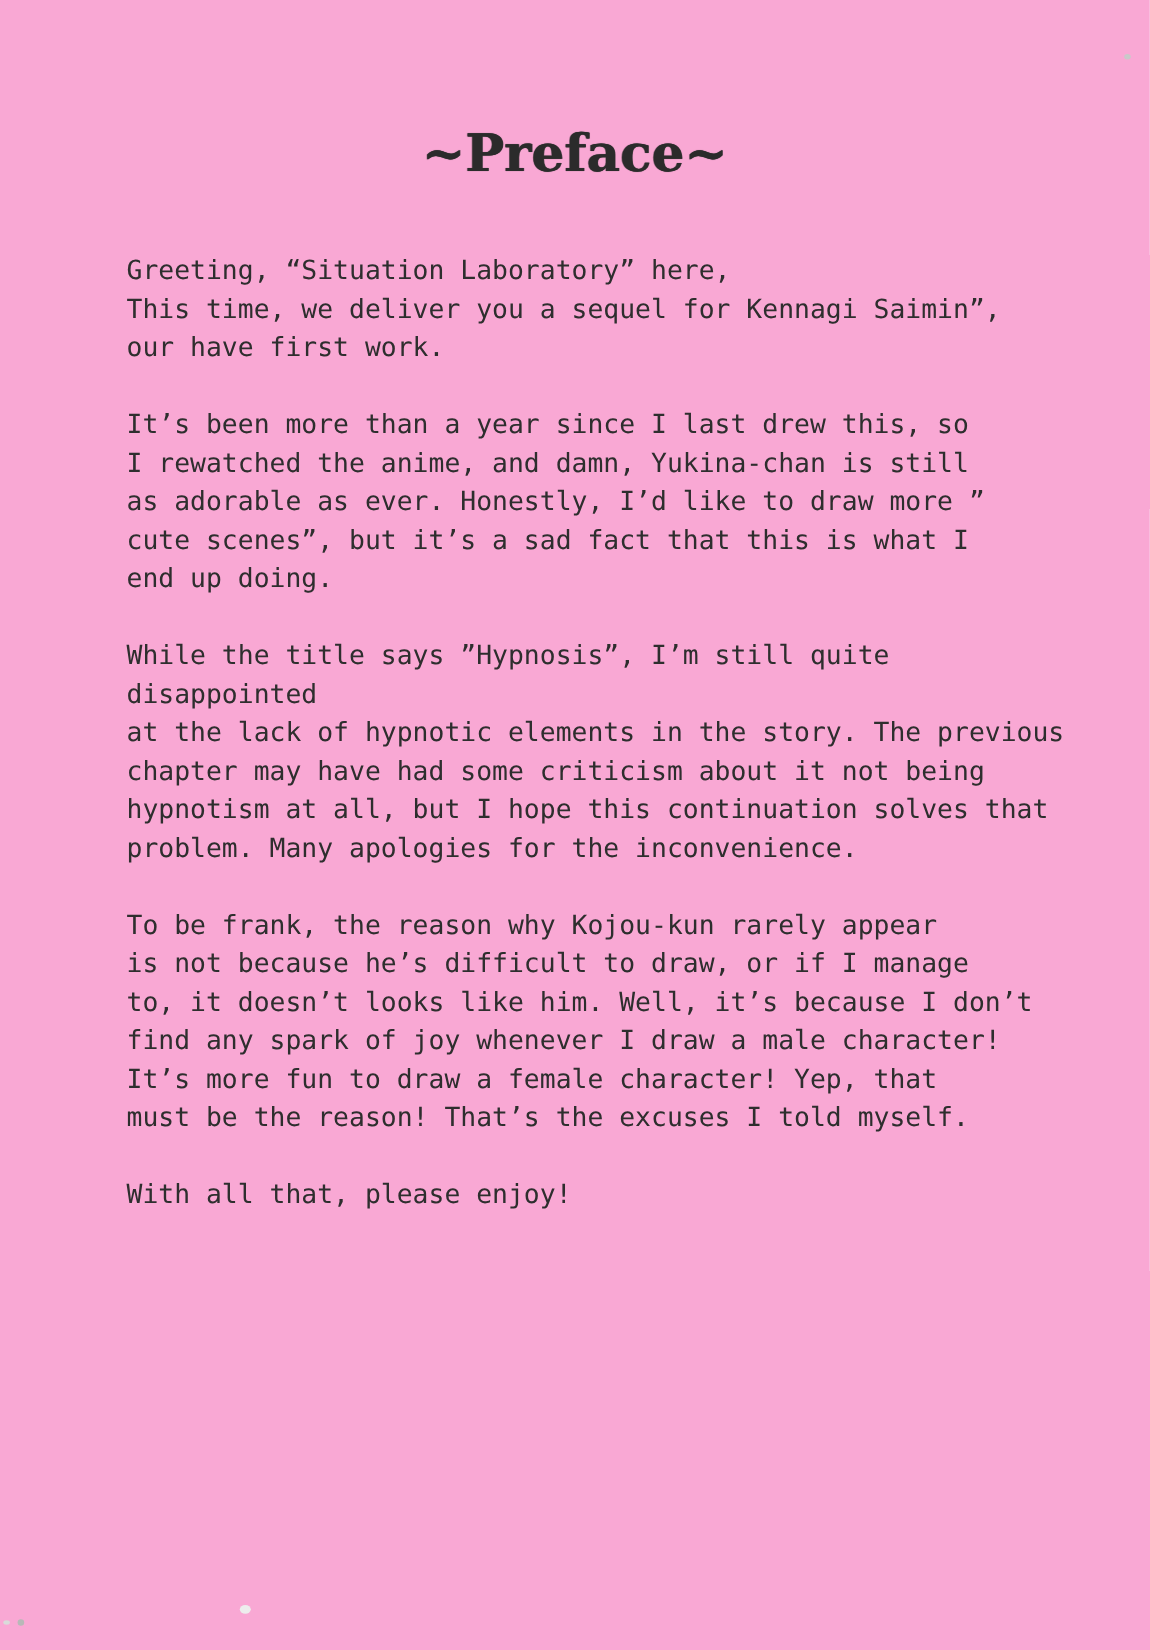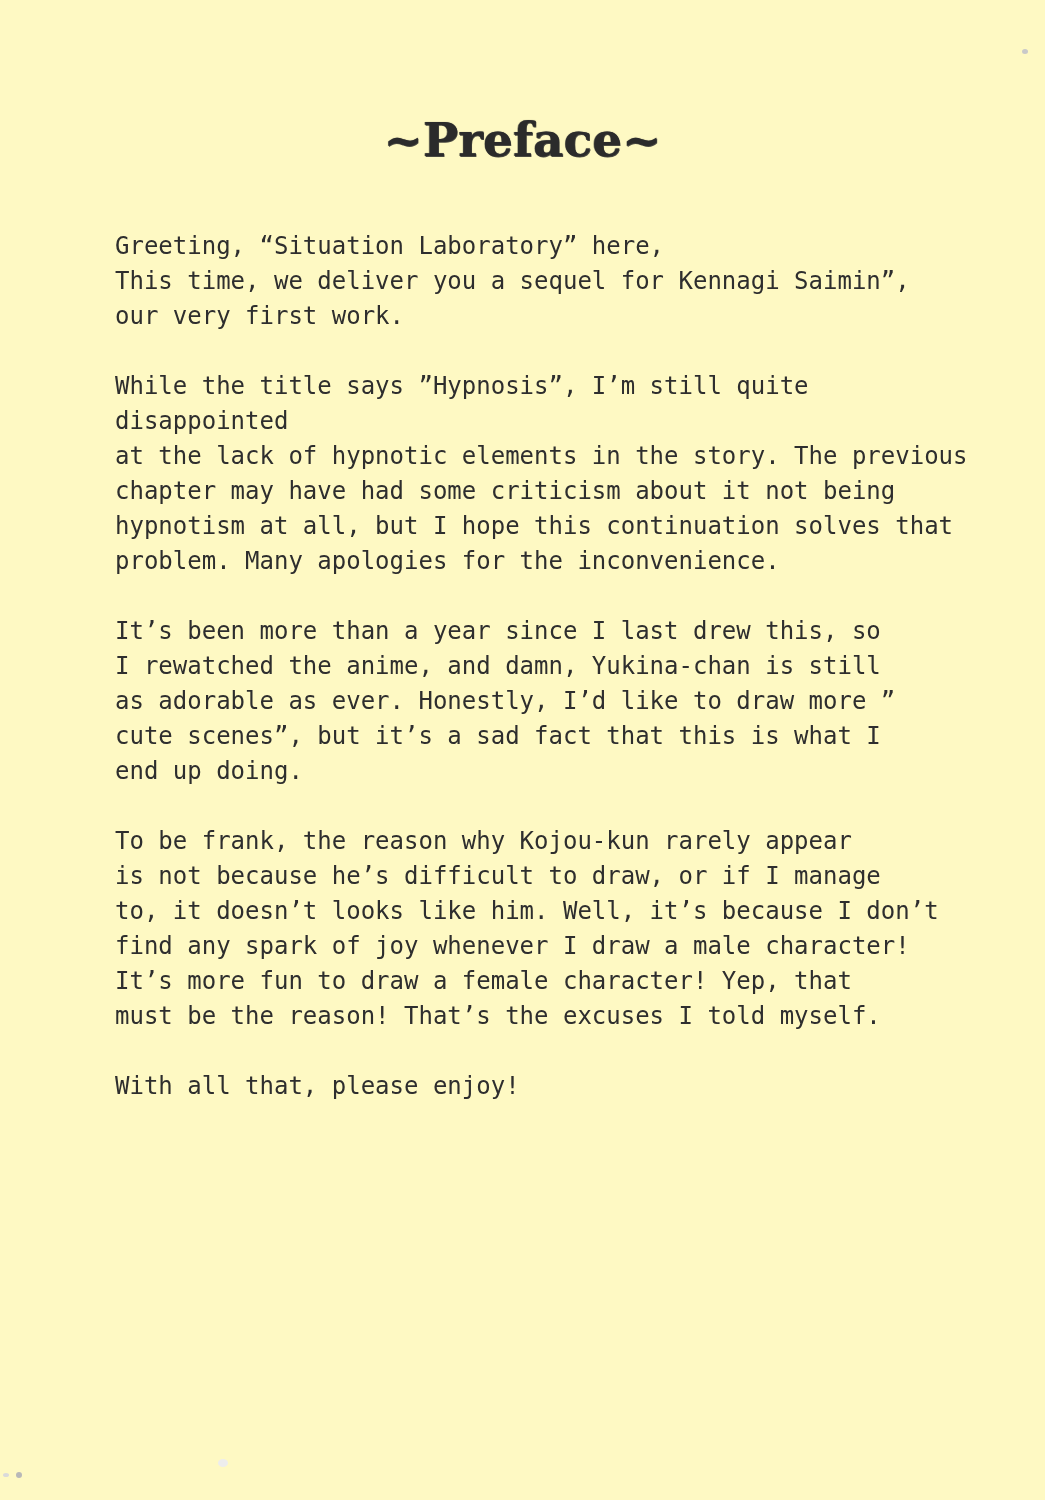--- a/index.html
+++ b/index.html
@@ -10,21 +10,21 @@
     width: 1045px;
     height: 1500px;
     background: #fefefe;
     position: relative;
     overflow: hidden;
     font-family: "DejaVu Sans Mono", monospace;
   }
   .page {
     position: absolute;
     inset: 0;
-    background: #fef9c3;
+    background: #f9a8d4;
   }
   .title {
     position: absolute;
     top: 112px;
     left: 0;
     width: 100%;
     margin: 0;
     text-align: center;
     font-family: "DejaVu Serif", serif;
     font-weight: bold;
@@ -67,31 +67,31 @@
 </head>
 <body>
 
 <div class="page">
 
   <h1 class="title">~Preface~</h1>
 
   <div class="content">
     <p class="para">Greeting, “Situation Laboratory” here,
 This time, we deliver you a sequel for Kennagi Saimin”,
-our very first work.</p>
+our have first work.</p>
+    <p class="para">It’s been more than a year since I last drew this, so
+I rewatched the anime, and damn, Yukina-chan is still
+as adorable as ever. Honestly, I’d like to draw more ”
+cute scenes”, but it’s a sad fact that this is what I
+end up doing.</p>
     <p class="para">While the title says ”Hypnosis”, I’m still quite disappointed
 at the lack of hypnotic elements in the story. The previous
 chapter may have had some criticism about it not being
 hypnotism at all, but I hope this continuation solves that
 problem. Many apologies for the inconvenience.</p>
-    <p class="para">It’s been more than a year since I last drew this, so
-I rewatched the anime, and damn, Yukina-chan is still
-as adorable as ever. Honestly, I’d like to draw more ”
-cute scenes”, but it’s a sad fact that this is what I
-end up doing.</p>
     <p class="para">To be frank, the reason why Kojou-kun rarely appear
 is not because he’s difficult to draw, or if I manage
 to, it doesn’t looks like him. Well, it’s because I don’t
 find any spark of joy whenever I draw a male character!
 It’s more fun to draw a female character! Yep, that
 must be the reason! That’s the excuses I told myself.</p>
     <p class="para">With all that, please enjoy!</p>
   </div>
 
   <div class="speck speck-tr"></div>

